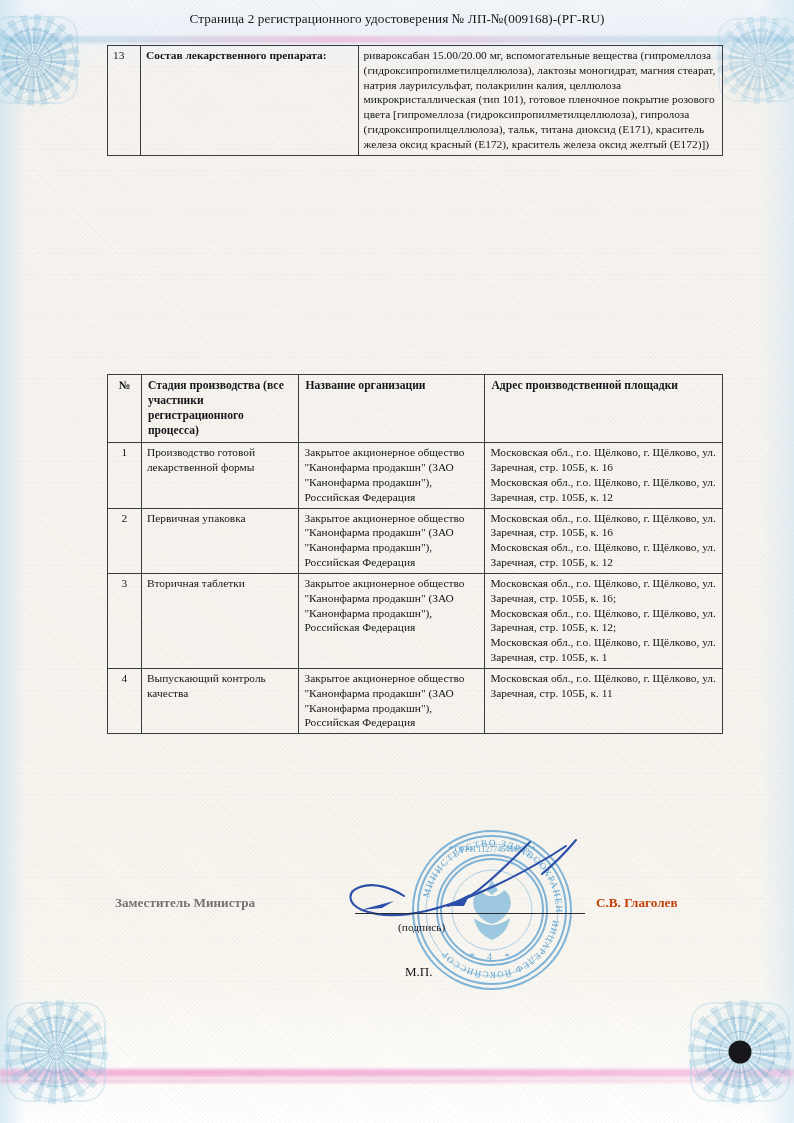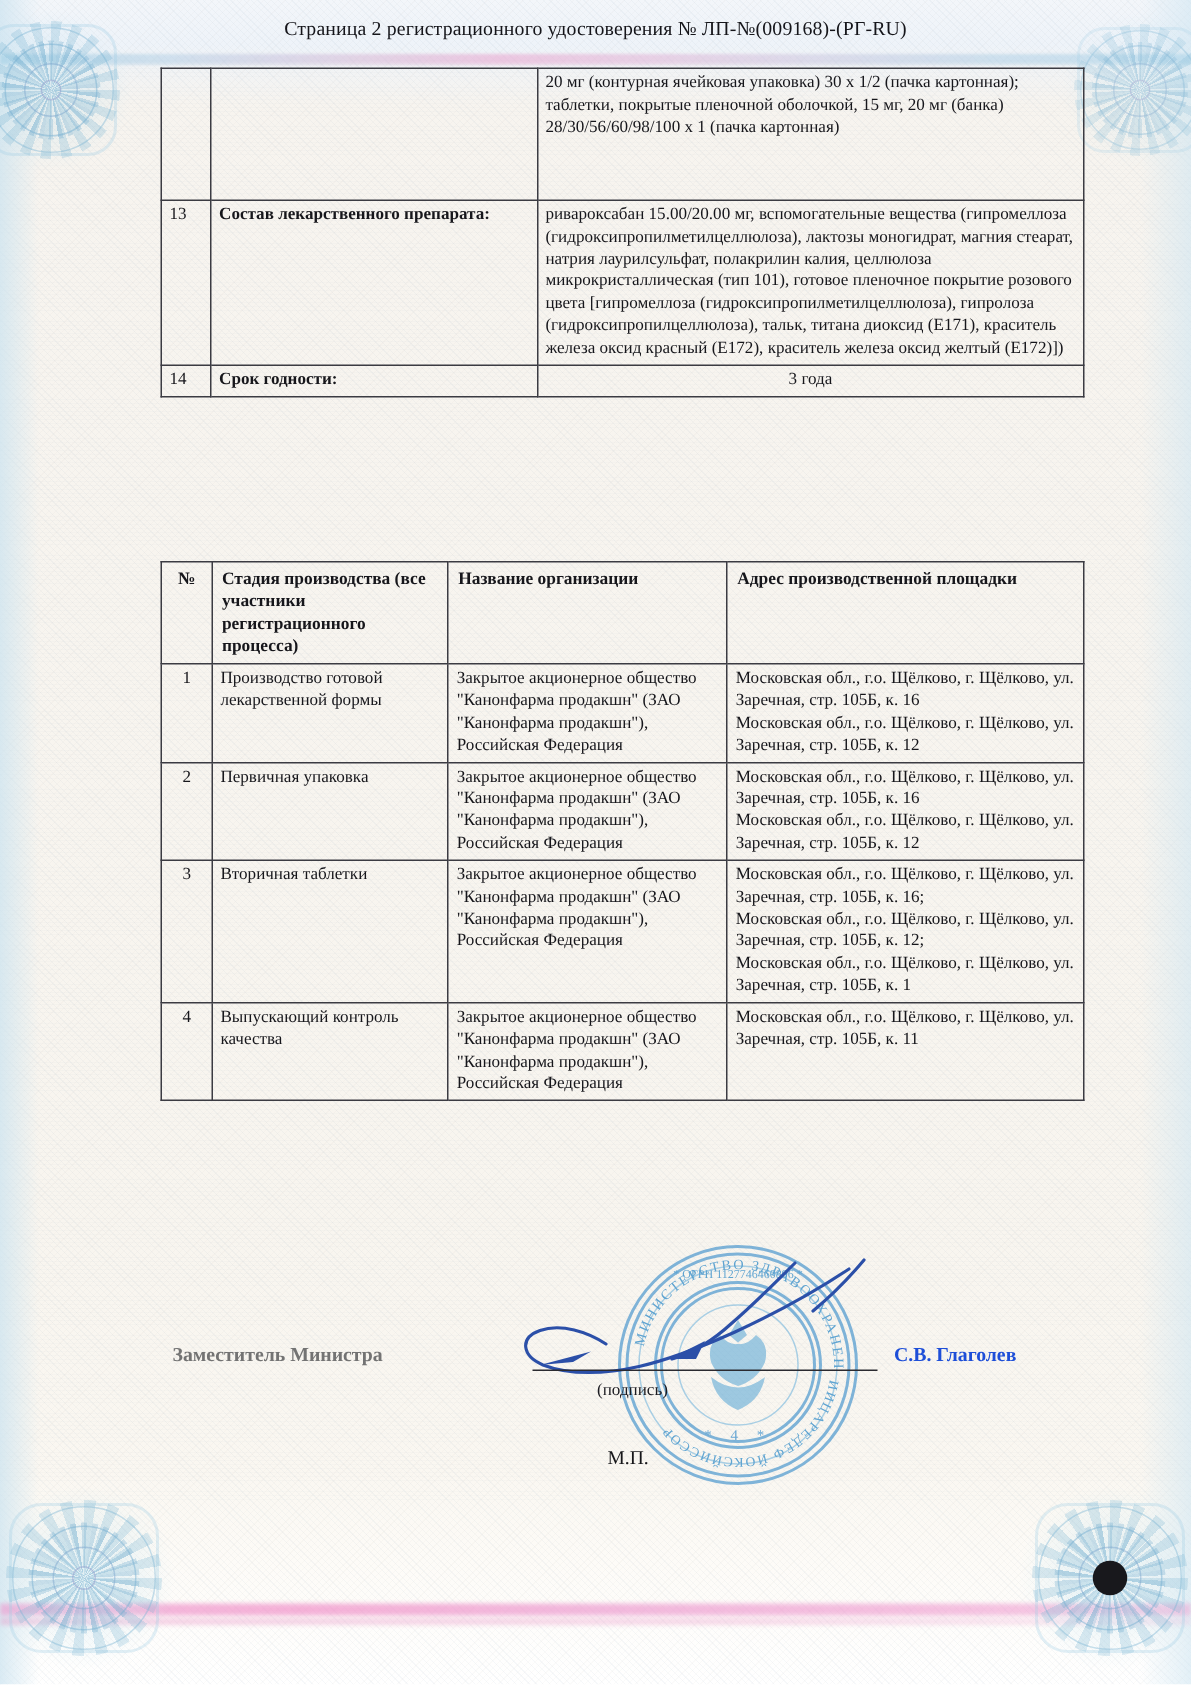--- a/index.html
+++ b/index.html
@@ -222,21 +222,21 @@
     position: absolute;
     left: 355px; top: 33px;
     width: 230px; height: 0;
     border-bottom: 1.2px solid #2a2a30;
   }
   .sig-name {
     position: absolute;
     left: 596px; top: 15px;
     font-size: 13.2px;
     font-weight: bold;
-    color: #1d4ed8;
+    color: #c2410c;
     white-space: nowrap;
   }
   .sig-caption {
     position: absolute;
     left: 398px; top: 41px;
     font-size: 11.4px;
     color: #1b1b21;
   }
   .sig-mp {
     position: absolute;
@@ -319,34 +319,23 @@
   <div class="ros-dot"></div>
 </div>
 
 <div class="content">
 
   <div class="page-header">Страница 2 регистрационного удостоверения № ЛП-№(009168)-(РГ-RU)</div>
 
   <table class="doc-table" id="table-a">
     <tbody>
       <tr>
-        <td class="c-num cont-cell"></td>
-        <td class="c-name cont-cell"></td>
-        <td class="c-val cont-cell" style="white-space: pre-line;">20 мг (контурная ячейковая упаковка) 30 х 1/2 (пачка картонная);
-таблетки, покрытые пленочной оболочкой, 15 мг, 20 мг (банка) 28/30/56/60/98/100 х 1 (пачка картонная)</td>
-      </tr>
-      <tr>
         <td class="c-num">13</td>
         <td class="c-name">Состав лекарственного препарата:</td>
         <td class="c-val">ривароксабан 15.00/20.00 мг, вспомогательные вещества (гипромеллоза (гидроксипропилметилцеллюлоза), лактозы моногидрат, магния стеарат, натрия лаурилсульфат, полакрилин калия, целлюлоза микрокристаллическая (тип 101), готовое пленочное покрытие розового цвета [гипромеллоза (гидроксипропилметилцеллюлоза), гипролоза (гидроксипропилцеллюлоза), тальк, титана диоксид (Е171), краситель железа оксид красный (Е172), краситель железа оксид желтый (Е172)])</td>
-      </tr>
-      <tr>
-        <td class="c-num">14</td>
-        <td class="c-name">Срок годности:</td>
-        <td class="c-val center">3 года</td>
       </tr>
     </tbody>
   </table>
 
 
   <table class="doc-table" id="table-b">
     <thead>
       <tr>
         <th class="c-n c-n-h">№</th>
         <th class="c-stage">Стадия производства (все участники регистрационного процесса)</th>

